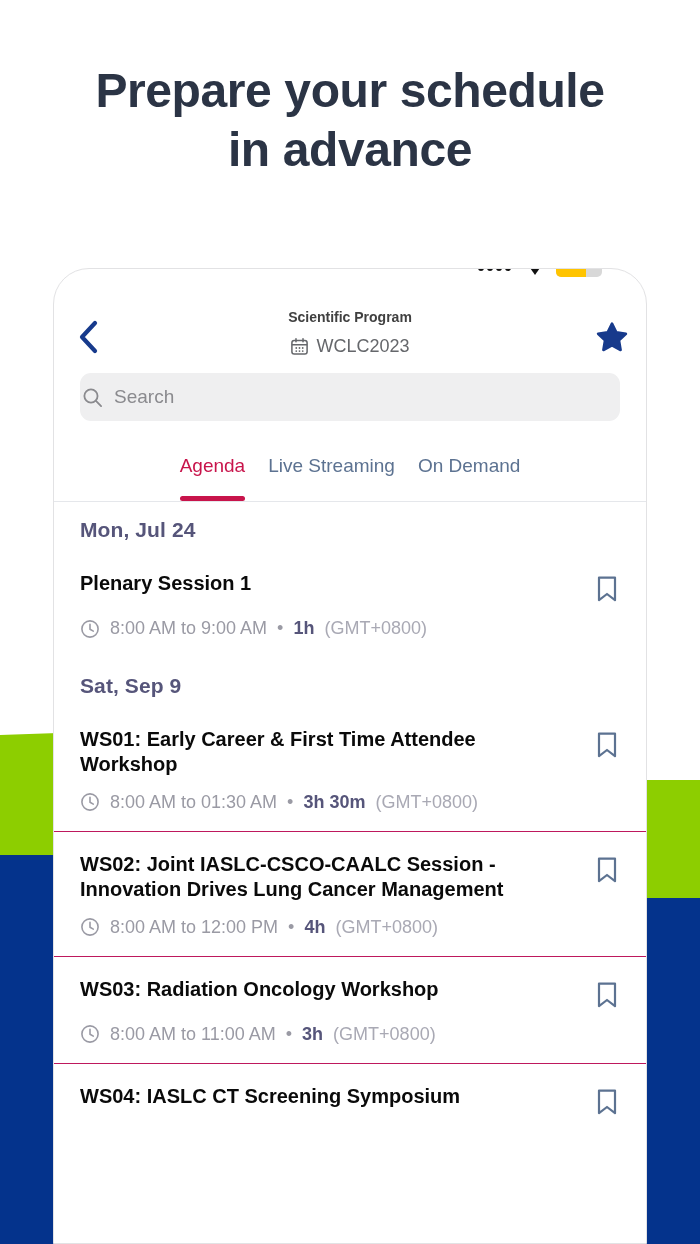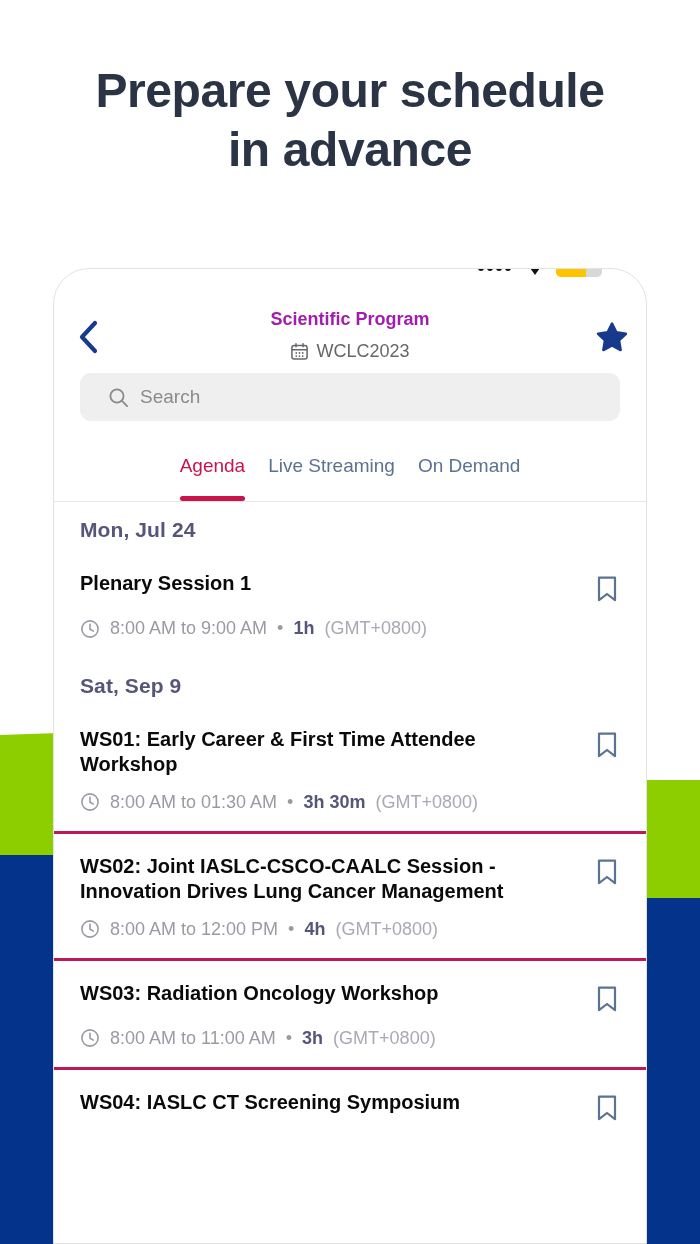--- a/index.html
+++ b/index.html
@@ -164,23 +164,23 @@
     justify-content: center;
   }
   .nav-titles {
     position: absolute;
     left: 70px;
     top: 2px;
     width: 452px;
     text-align: center;
   }
   .nav-title {
-    font-size: 18px;
+    font-size: 14px;
     font-weight: bold;
-    color: #a21caf;
+    color: #404040;
     line-height: 1.22;
   }
   .nav-sub {
     margin-top: 10px;
     font-size: 18px;
     color: #65676B;
     display: flex;
     align-items: center;
     justify-content: center;
     gap: 7px;
@@ -202,21 +202,21 @@
     position: absolute;
     top: 104px;
     left: 26px;
     width: 540px;
     height: 48px;
     background: #EFEFF0;
     border-radius: 11px;
     display: flex;
     align-items: center;
     gap: 11px;
-    padding: 0 28px;
+    padding: 0 2px;
     box-sizing: border-box;
   }
   .search input {
     border: 0;
     outline: 0;
     background: transparent;
     font-family: "Liberation Sans", sans-serif;
     font-size: 19px;
     color: #3C3C43;
     width: 100%;
@@ -275,21 +275,21 @@
     font-size: 21px;
     font-weight: bold;
     color: #56557A;
     letter-spacing: 0.1px;
   }
   .session {
     padding: 20px 26px 18px 26px;
     position: relative;
   }
   .session.divided {
-    border-top: 3px solid #be185d;
+    border-top: 1px solid #be185d;
   }
   .session-row {
     display: flex;
     align-items: flex-start;
     justify-content: space-between;
     gap: 26px;
   }
   .session-title {
     font-size: 20px;
     font-weight: bold;

